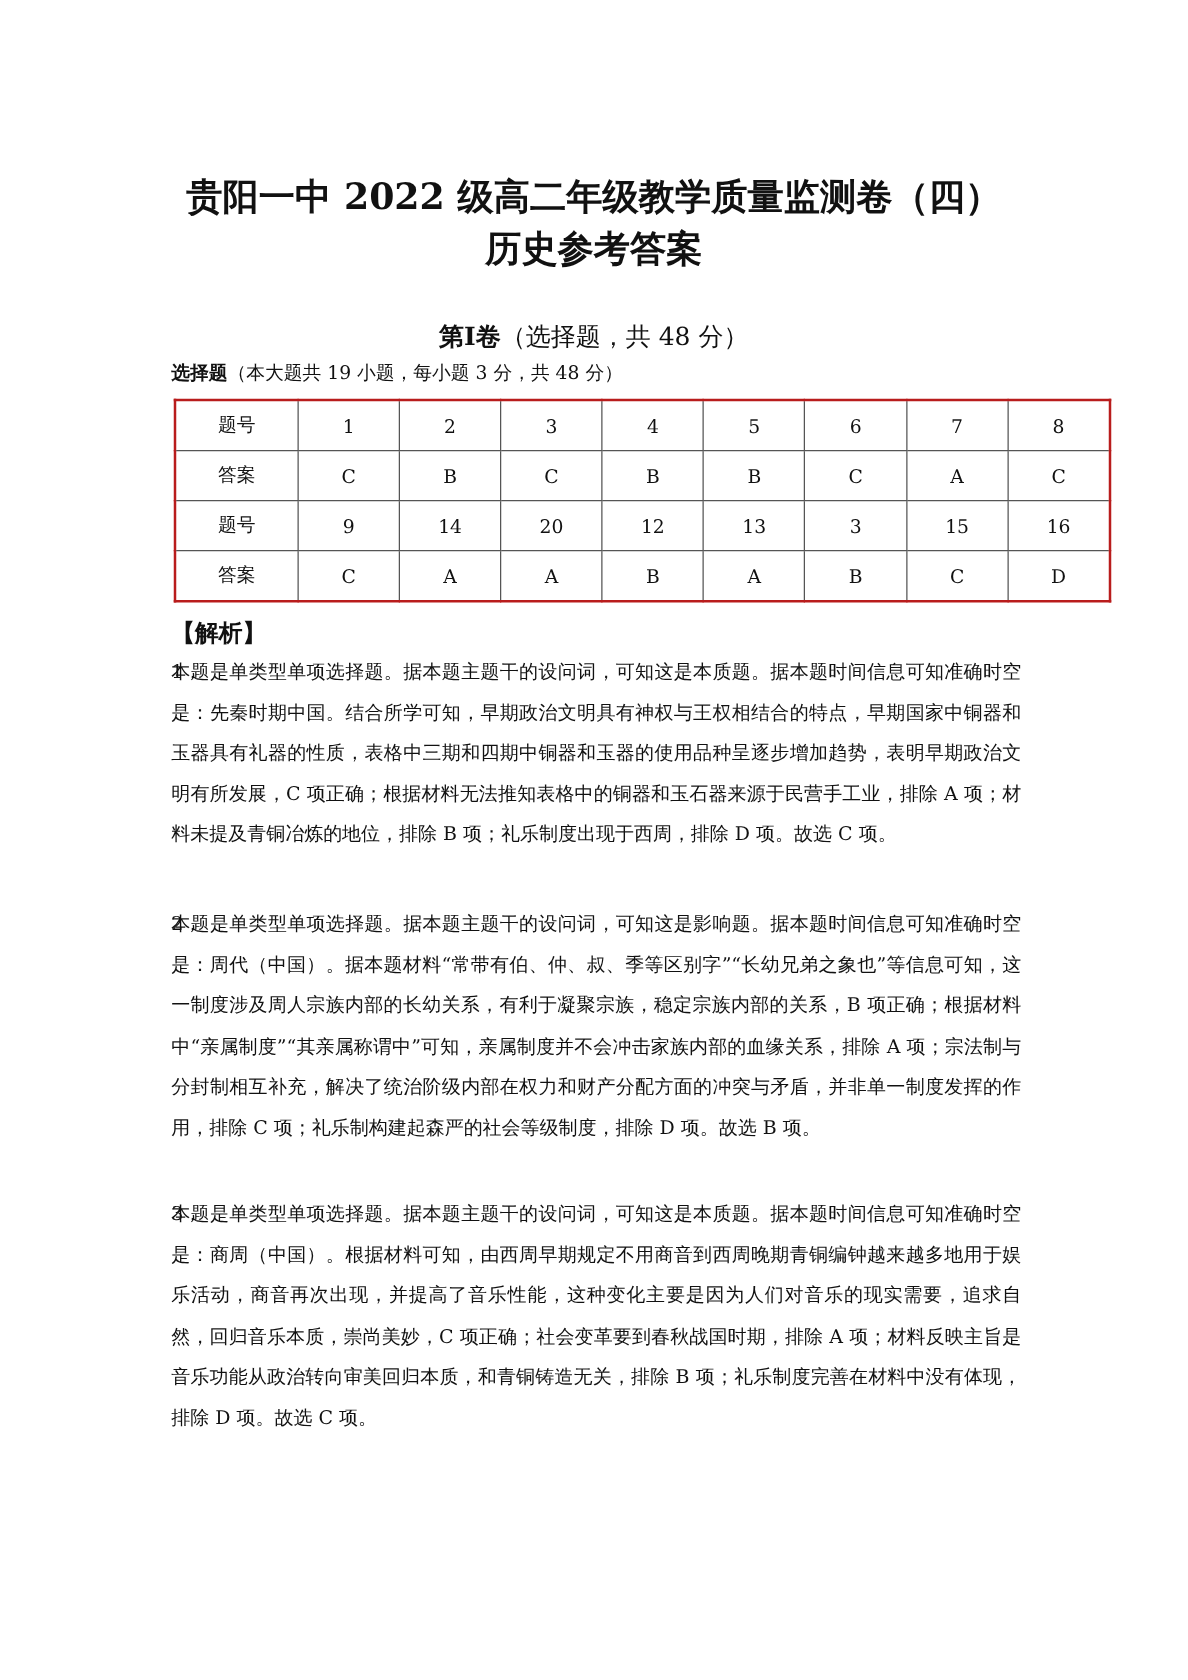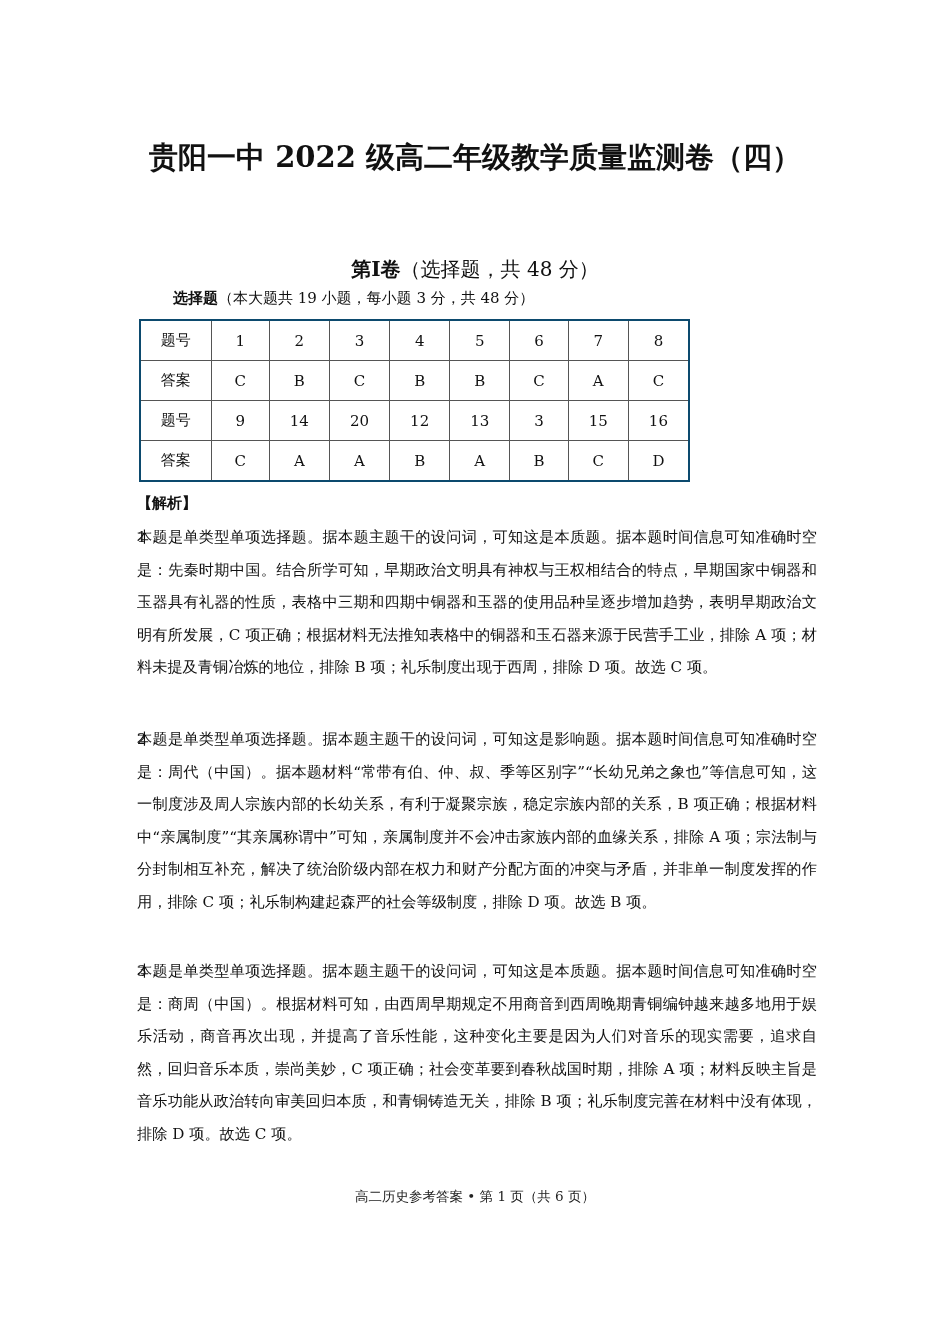--- a/index.html
+++ b/index.html
@@ -45,47 +45,47 @@
     }
     .section-heading b { font-weight: bold; }
 
     .subheading {
       position: absolute;
       left: 137px;
       top: 289px;
       font-size: 15px;
       color: #111;
     }
-    .subheading b { font-weight: bold; margin-left: 36px; }
+    .subheading b { font-weight: bold; }
 
     table.answers {
       position: absolute;
       left: 139px;
       top: 319px;
-      width: 551px;
+      width: 750px;
       border-collapse: collapse;
-      border: 2px solid #0c4a6e;
+      border: 2px solid #b91c1c;
       font-size: 15px;
     }
     table.answers td {
       border: 1px solid #555;
       height: 39px;
       text-align: center;
       vertical-align: middle;
       padding: 0;
       color: #111;
     }
     table.answers td.label { width: 87px; }
     table.answers td.cell { width: 72px; }
 
     .analysis-heading {
       position: absolute;
       left: 137px;
       top: 494px;
-      font-size: 15px;
+      font-size: 19px;
       font-weight: bold;
       color: #111;
     }
 
     .item {
       position: absolute;
       left: 137px;
       width: 680px;
       font-size: 15.2px;
       line-height: 32.5px;
@@ -114,20 +114,21 @@
       font-size: 13.5px;
       color: #222;
     }
   </style>
 </head>
 <body>
 
 <div class="page">
 
   <div class="title line1">贵阳一中 2022 级高二年级教学质量监测卷（四）</div>
+  <div class="title line2">历史参考答案</div>
 
   <div class="section-heading">
     <b>第Ⅰ卷</b><span>（选择题，共 48 分）</span>
   </div>
 
   <div class="subheading">
     <b>选择题</b><span>（本大题共 19 小题，每小题 3 分，共 48 分）</span>
   </div>
 
   <table class="answers">
@@ -189,15 +190,14 @@
   <div class="item item2">
     <span class="num">2．</span>
     <div class="body">本题是单类型单项选择题。据本题主题干的设问词，可知这是影响题。据本题时间信息可知准确时空是：周代（中国）。据本题材料“常带有伯、仲、叔、季等区别字”“长幼兄弟之象也”等信息可知，这一制度涉及周人宗族内部的长幼关系，有利于凝聚宗族，稳定宗族内部的关系，B 项正确；根据材料中“亲属制度”“其亲属称谓中”可知，亲属制度并不会冲击家族内部的血缘关系，排除 A 项；宗法制与分封制相互补充，解决了统治阶级内部在权力和财产分配方面的冲突与矛盾，并非单一制度发挥的作用，排除 C 项；礼乐制构建起森严的社会等级制度，排除 D 项。故选 B 项。</div>
   </div>
 
   <div class="item item3">
     <span class="num">3．</span>
     <div class="body">本题是单类型单项选择题。据本题主题干的设问词，可知这是本质题。据本题时间信息可知准确时空是：商周（中国）。根据材料可知，由西周早期规定不用商音到西周晚期青铜编钟越来越多地用于娱乐活动，商音再次出现，并提高了音乐性能，这种变化主要是因为人们对音乐的现实需要，追求自然，回归音乐本质，崇尚美妙，C 项正确；社会变革要到春秋战国时期，排除 A 项；材料反映主旨是音乐功能从政治转向审美回归本质，和青铜铸造无关，排除 B 项；礼乐制度完善在材料中没有体现，排除 D 项。故选 C 项。</div>
   </div>
 
-  <div class="footer">高二历史参考答案 • 第 1 页（共 6 页）</div>
 
 </div>
 
 </body></html>

